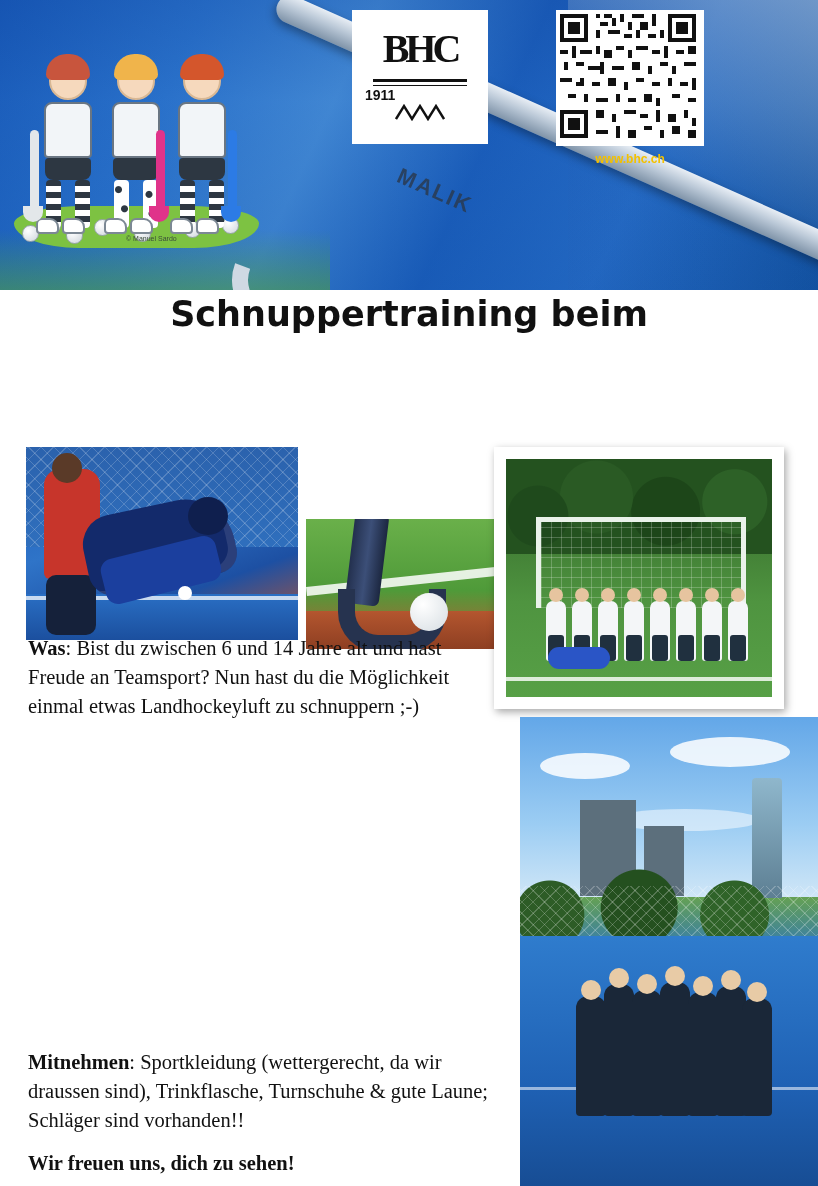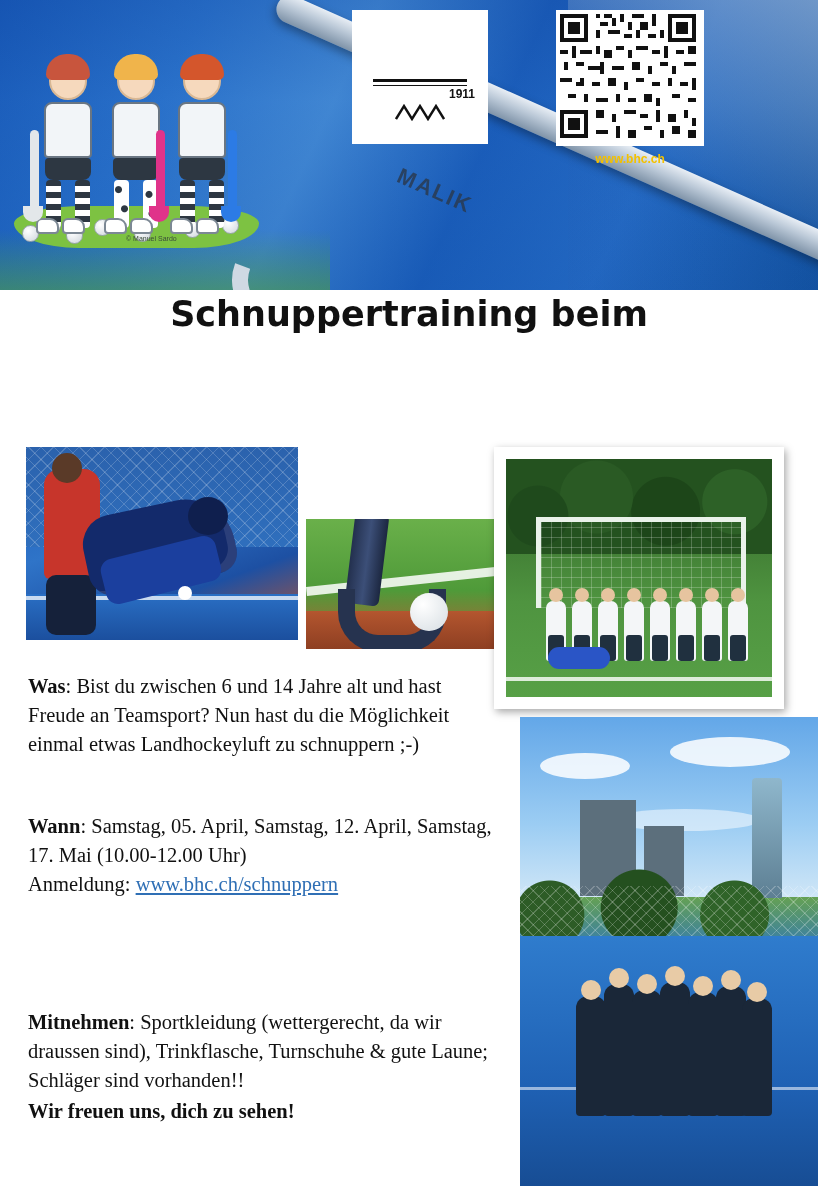--- a/index.html
+++ b/index.html
@@ -213,23 +213,23 @@
   .logo-rule2 {
     position: absolute;
     left: 8px; top: 62px;
     width: 94px; height: 1px;
     background: #111111;
   }
   .logo-year {
     position: absolute;
     left: 0; top: 64px;
     width: 110px;
-    text-align: right;
+    text-align: left;
     font-family: "Liberation Sans", sans-serif;
-    font-size: 12px;
+    font-size: 14px;
     font-weight: bold;
     color: #111111;
   }
   .logo-wave {
     position: absolute;
     left: 30px; top: 80px;
     width: 50px; height: 18px;
     overflow: hidden;
   }
   .logo-wave svg { display: block; }
@@ -542,33 +542,33 @@
   
   .body-text {
     position: absolute;
     left: 28px;
     width: 470px;
     font-family: "Liberation Serif", serif;
     font-size: 20.5px;
     line-height: 1.42;
     color: #111111;
   }
-  .blk-was  { top: 672px; }
+  .blk-was  { top: 634px; }
   .blk-wann { top: 812px; }
   .blk-wo   { top: 960px; }
-  .blk-mit  { top: 1008px; }
+  .blk-mit  { top: 1048px; }
   .lbl { font-weight: bold; }
   .link {
     color: #2f6fb5;
     text-decoration: underline;
   }
   .closing {
     font-weight: bold;
     display: block;
-    margin-top: 2px;
+    margin-top: 14px;
   }
 </style>
 </head>
 <body>
 
 <div class="poster">
 
   <div class="top-banner">
     <div class="banner-blur-right"></div>
     <div class="banner-green"></div>
@@ -630,20 +630,21 @@
         <div class="p-shoe" style="left:0;"></div>
         <div class="p-shoe" style="left:26px;"></div>
         <div class="kid-stick" style="background:#2c7be5; left:58px;"></div>
       </div>
 
       <div class="copyright">© Manuel Sardo</div>
     </div>
 
     <div class="logo-box">
       <div class="logo-inner">
+        <div class="logo-mono">BHC</div>
         <div class="logo-rule"></div>
         <div class="logo-rule2"></div>
         <div class="logo-year">1911</div>
         <div class="logo-wave">
           <svg width="50" height="18" viewBox="0 0 50 18">
             <path d="M1 16 L9 3 L17 16 L25 3 L33 16 L41 3 L49 16" fill="none" stroke="#111111" stroke-width="2.4"></path>
           </svg>
         </div>
       </div>
     </div>
@@ -805,24 +806,20 @@
       <div class="ph-player" style="left:112px; height:124px;"></div>
       <div class="ph-player" style="left:140px; height:130px;"></div>
       <div class="ph-player" style="left:166px; height:118px;"></div>
     </div>
   </div>
 
   <div class="body-text blk-was">
     <span class="lbl">Was</span><span>: Bist du zwischen 6 und 14 Jahre alt und hast Freude an Teamsport? Nun hast du die Möglichkeit einmal etwas Landhockeyluft zu schnuppern ;-)</span>
   </div>
 
-  <div class="body-text blk-wann">
-    <span class="lbl">Wann</span><span>: Samstag, 05. April, Samstag, 12. April, Samstag, 17. Mai (10.00-12.00 Uhr)</span><br>
-    <span>Anmeldung: </span><a class="link" href="#">www.bhc.ch/schnuppern</a>
-  </div>
 
 
   <div class="body-text blk-mit">
     <span class="lbl">Mitnehmen</span><span>: Sportkleidung (wettergerecht, da wir draussen sind), Trinkflasche, Turnschuhe &amp; gute Laune; Schläger sind vorhanden!!</span>
     <span class="closing">Wir freuen uns, dich zu sehen!</span>
   </div>
 
 </div>
 
 </body></html>

